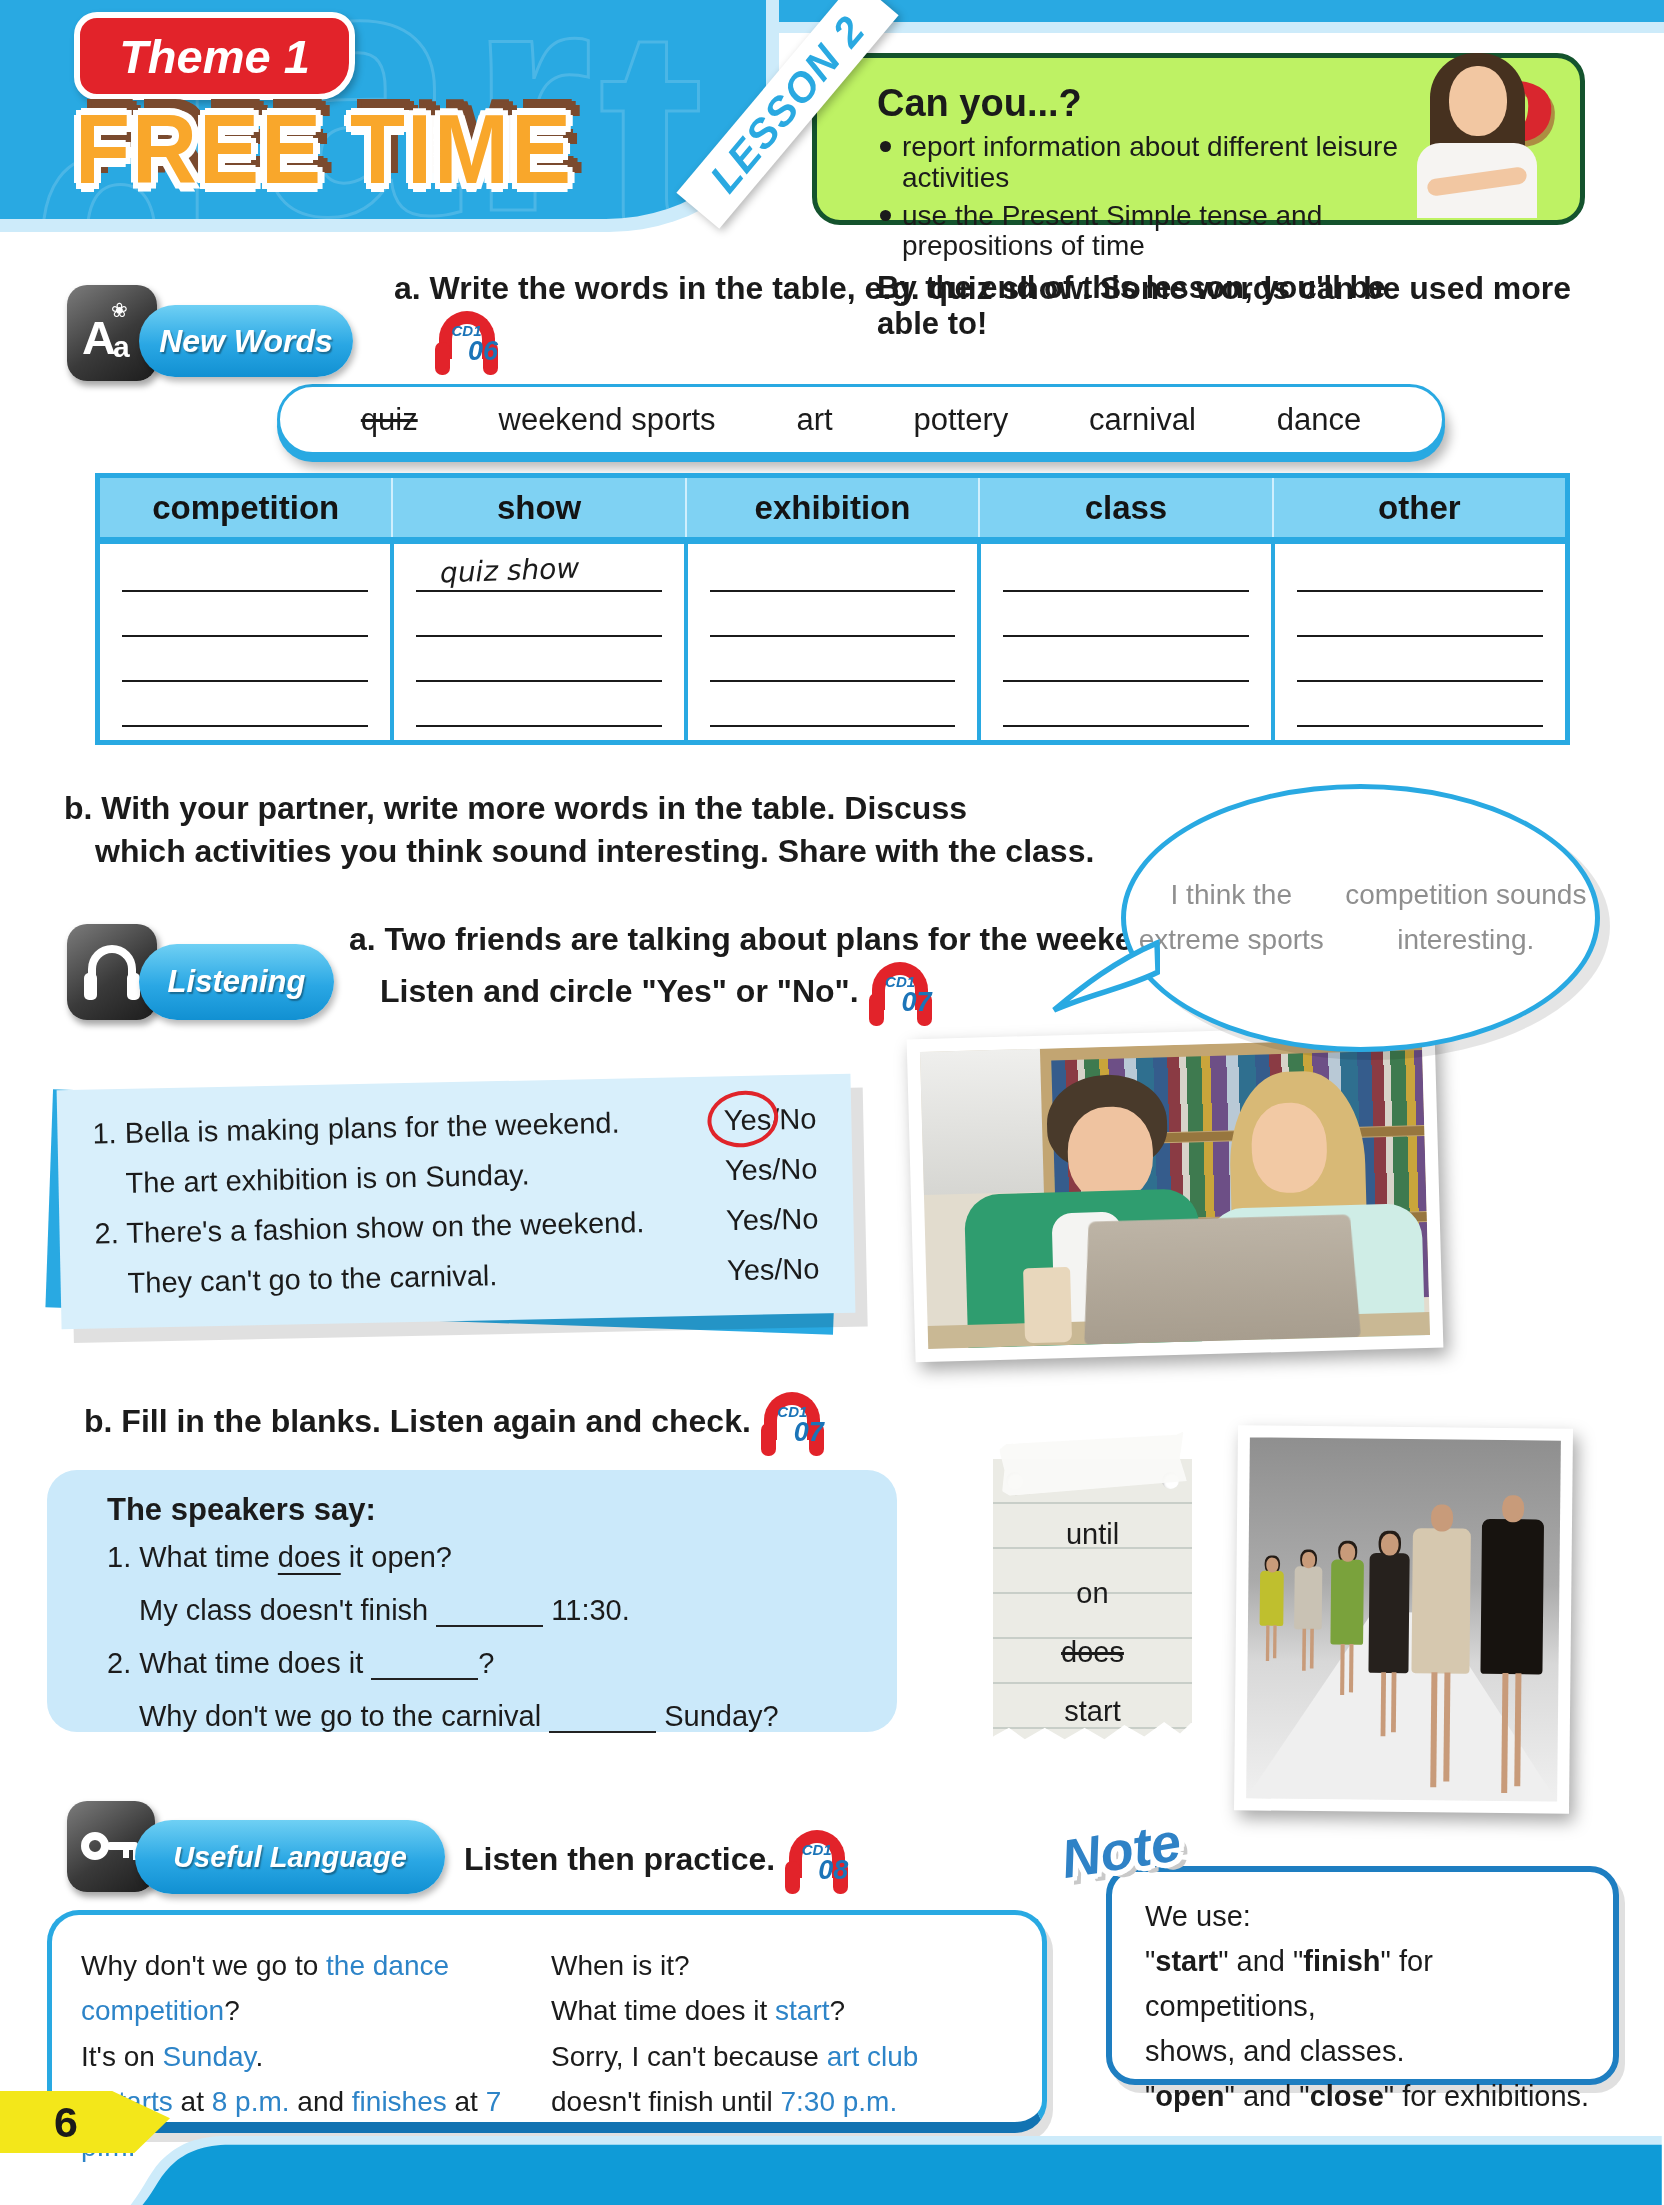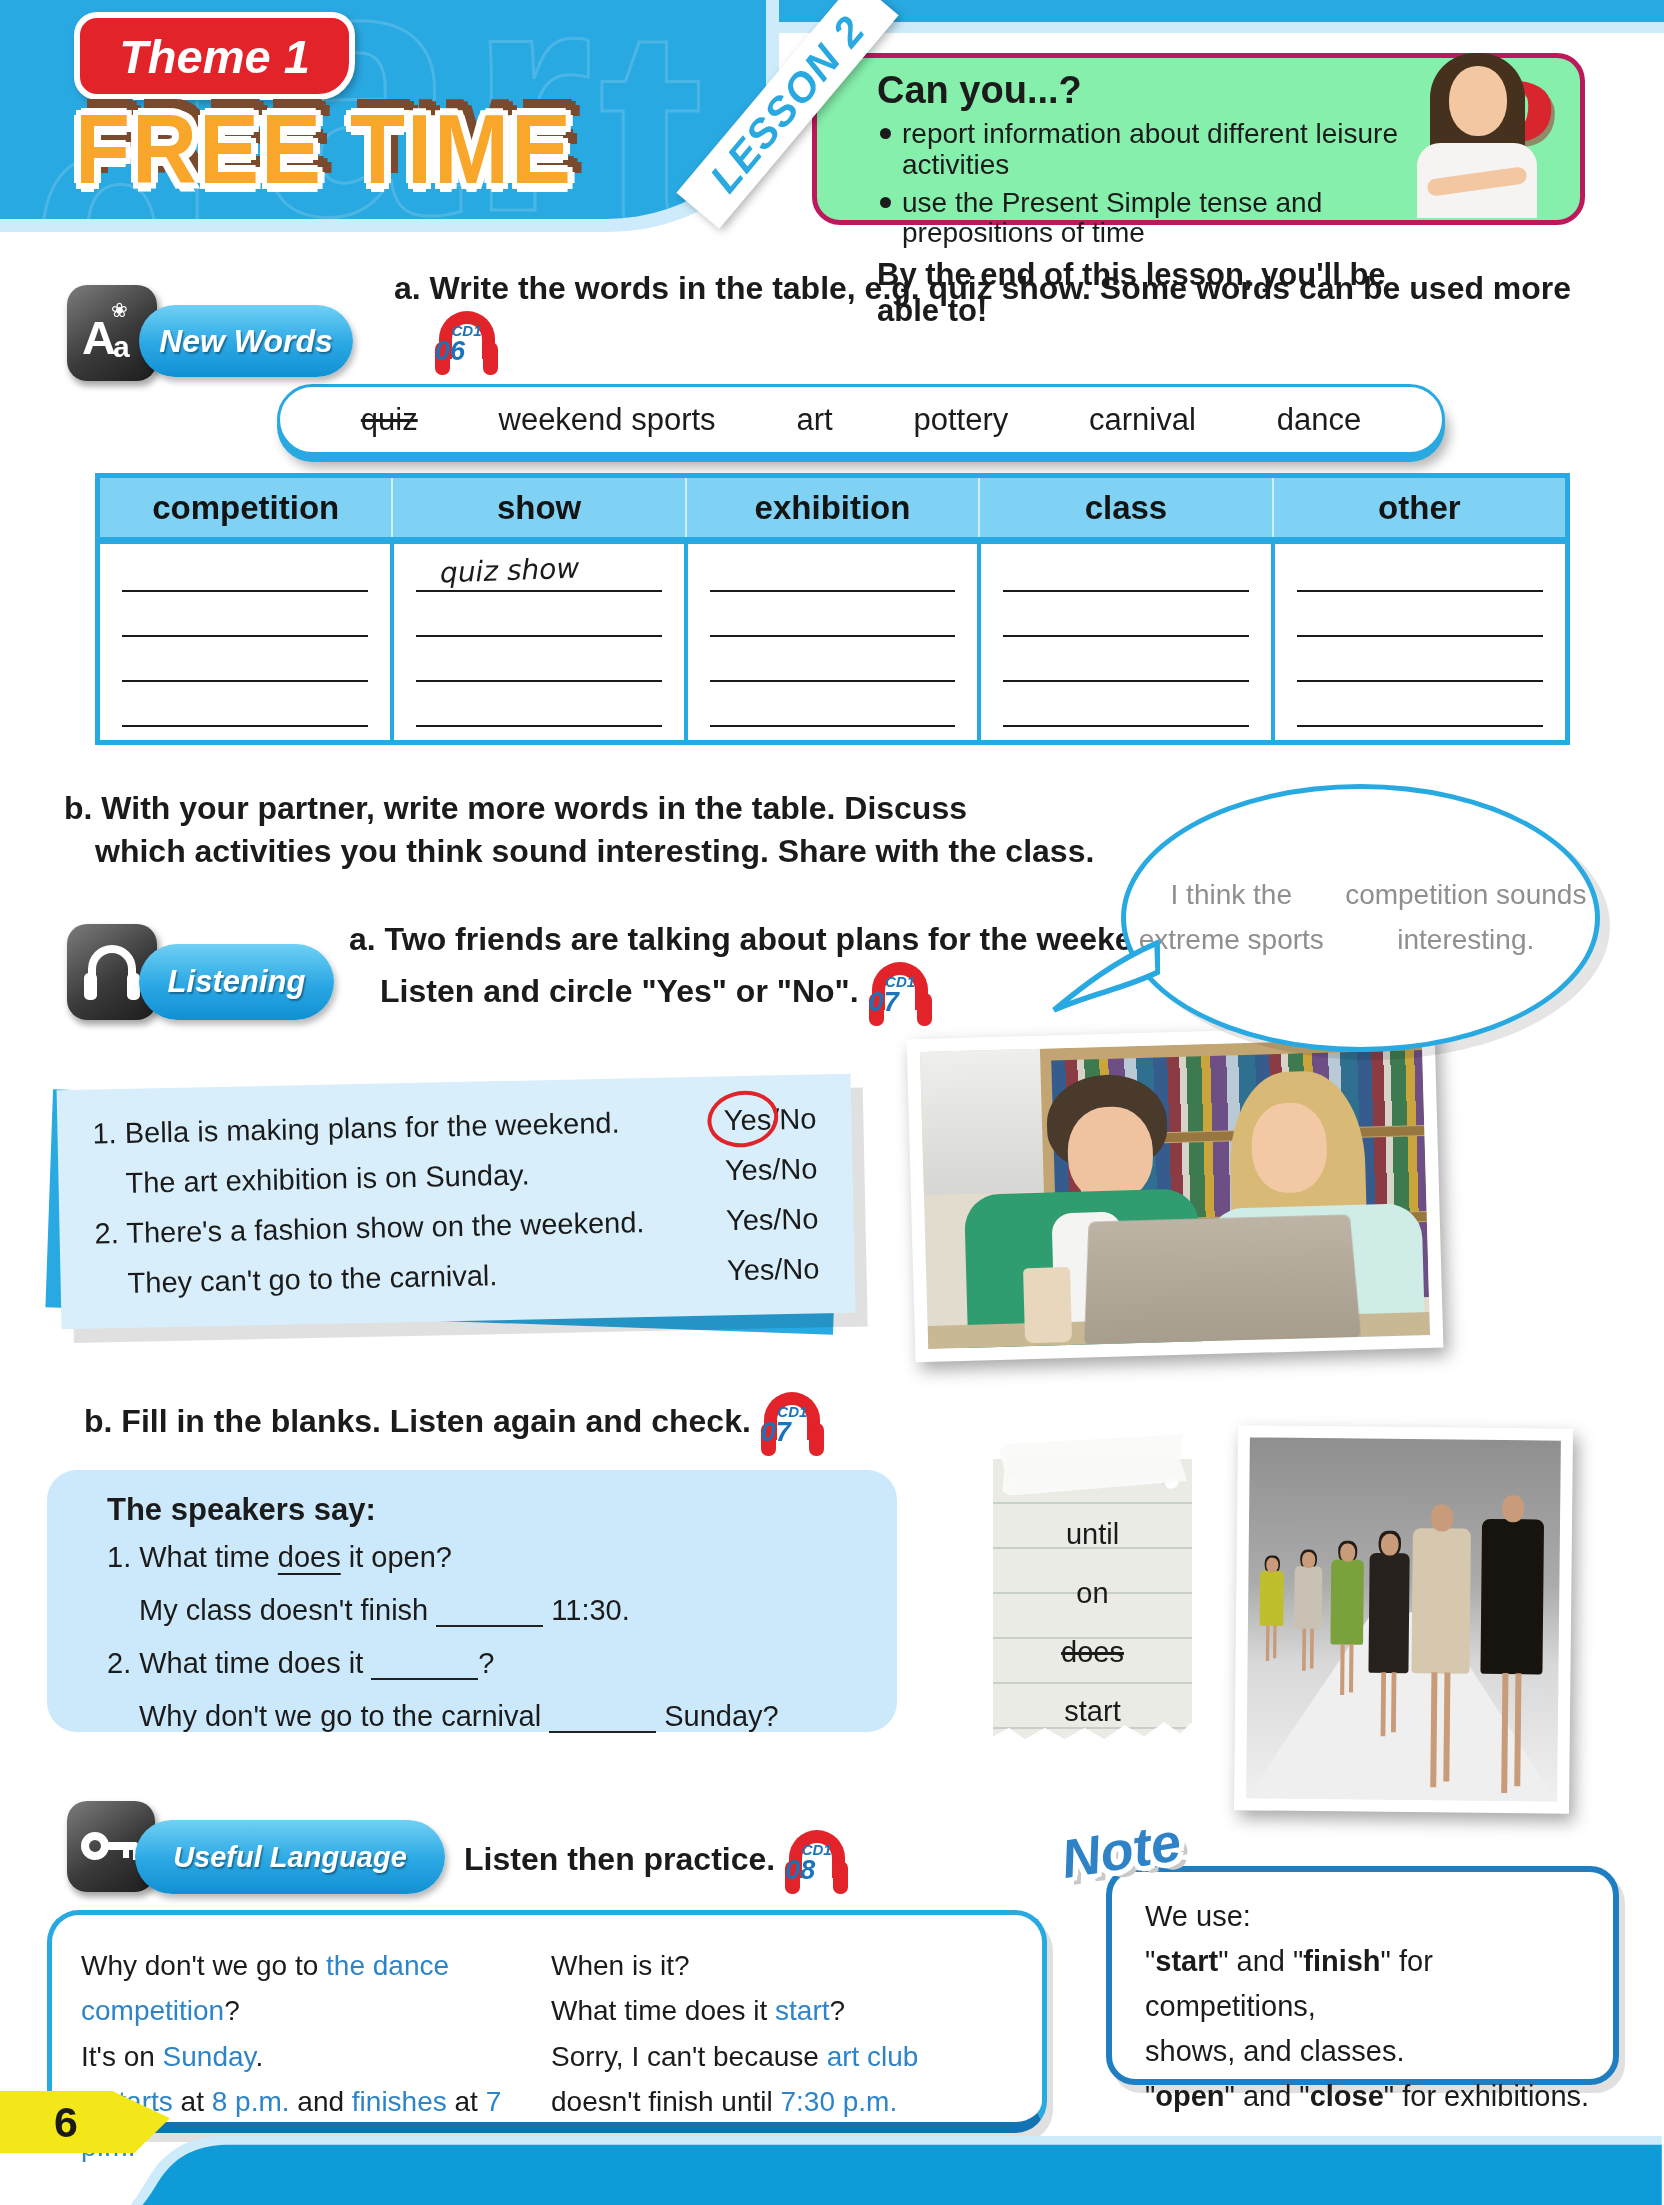--- a/index.html
+++ b/index.html
@@ -27,22 +27,22 @@
                 -7px 0 0 #fff,7px 0 0 #fff,0 -7px 0 #fff,0 8px 0 #fff,
                 10px -13px 0 #7A4A2E,14px -9px 0 #7A4A2E,6px -15px 0 #7A4A2E;}
 
   .ribbon{position:absolute;left:648px;top:76px;width:279px;height:56px;background:#fff;
           transform:rotate(-50deg);display:flex;align-items:center;justify-content:center;z-index:5;
           box-shadow:0 4px 8px rgba(0,0,0,.28);}
   .ribbon span{color:#2AA9E1;font-weight:900;font-style:italic;font-size:41px;letter-spacing:1.5px;}
 
   .canyou{position:absolute;left:805px;top:46px;width:787px;height:186px;background:#fff;
           border-radius:35px;padding:7px;box-sizing:border-box;z-index:4;}
-  .canyou-inner{position:relative;width:100%;height:100%;background:#86efac;border:5px solid #be185d;
-          border-radius:28px;box-sizing:border-box;padding:7px 165px 5px 60px;overflow:visible;}
+  .canyou-inner{position:relative;width:100%;height:100%;background:#bef264;border:5px solid #14532d;
+          border-radius:28px;box-sizing:border-box;padding:20px 165px 5px 60px;overflow:visible;}
   .cy-title{font-size:38px;font-weight:900;margin-top:4px;}
   .cy-bullet{display:flex;align-items:flex-start;font-size:28px;margin-top:7px;line-height:1.1;}
   .cy-dot{width:11px;height:11px;border-radius:50%;background:#1b1b1b;margin:9px 11px 0 3px;flex:0 0 auto;}
   .cy-footer{font-size:31px;font-weight:900;margin-top:8px;}
   .qmark{position:absolute;right:22px;top:-18px;font-size:165px;font-weight:900;color:#D9262E;
          font-family:"Liberation Serif",serif;transform:rotate(6deg);z-index:1;
          text-shadow:4px 5px 0 rgba(150,20,25,.45);}
   .girl{position:absolute;right:30px;bottom:2px;width:150px;height:165px;z-index:2;}
   .girl .hair{position:absolute;left:30px;top:0;width:95px;height:160px;background:#46311F;border-radius:45px 45px 30px 30px;}
   .girl .face{position:absolute;left:49px;top:13px;width:58px;height:70px;background:#F2C7A2;border-radius:48%;}
@@ -71,21 +71,21 @@
   .key .t1{position:absolute;left:42px;top:18.5px;width:5.5px;height:8.5px;background:#fff;}
   .key .t2{position:absolute;left:52px;top:18.5px;width:5.5px;height:10.5px;background:#fff;}
 
   
   .cd{position:relative;display:inline-block;width:63px;height:65px;vertical-align:middle;margin-left:10px;}
   .cd .arc{position:absolute;left:3.5px;top:1px;width:56px;height:48px;border:13.5px solid #E2232A;border-bottom:none;
            border-radius:32px 32px 0 0;box-sizing:border-box;}
   .cd .pl,.cd .pr{position:absolute;bottom:0;width:15px;height:33px;background:#E2232A;border-radius:7px;}
   .cd .pl{left:0}.cd .pr{right:0}
   .cd .lbl{position:absolute;top:12.5px;left:0;right:0;text-align:center;color:#1B74B8;font-style:italic;font-weight:bold;font-size:15px;line-height:1;}
-  .cd .trk{position:absolute;top:28px;left:0;right:0;text-align:left;color:#1B74B8;font-style:italic;font-weight:bold;font-size:27px;line-height:1;}
+  .cd .trk{position:absolute;top:28px;left:0;right:0;text-align:right;color:#1B74B8;font-style:italic;font-weight:bold;font-size:27px;line-height:1;}
 
   
   .instr{position:absolute;font-size:32px;font-weight:900;line-height:1.35;z-index:2;}
   .instr .ind{padding-left:31px;}
   .wordbank{position:absolute;left:277px;top:384px;width:1162px;height:65px;background:#fff;
             border:3.5px solid #29A9E2;border-radius:40px;display:flex;align-items:center;justify-content:space-evenly;
             font-size:31px;box-shadow:0 7px 0 #29A9E2,5px 13px 11px rgba(0,0,0,.28);z-index:2;}
   .strike{text-decoration:line-through;text-decoration-thickness:2.5px;}
 
   .vtable{position:absolute;left:95px;top:473px;width:1475px;height:272px;border:5px solid #29A9E2;

